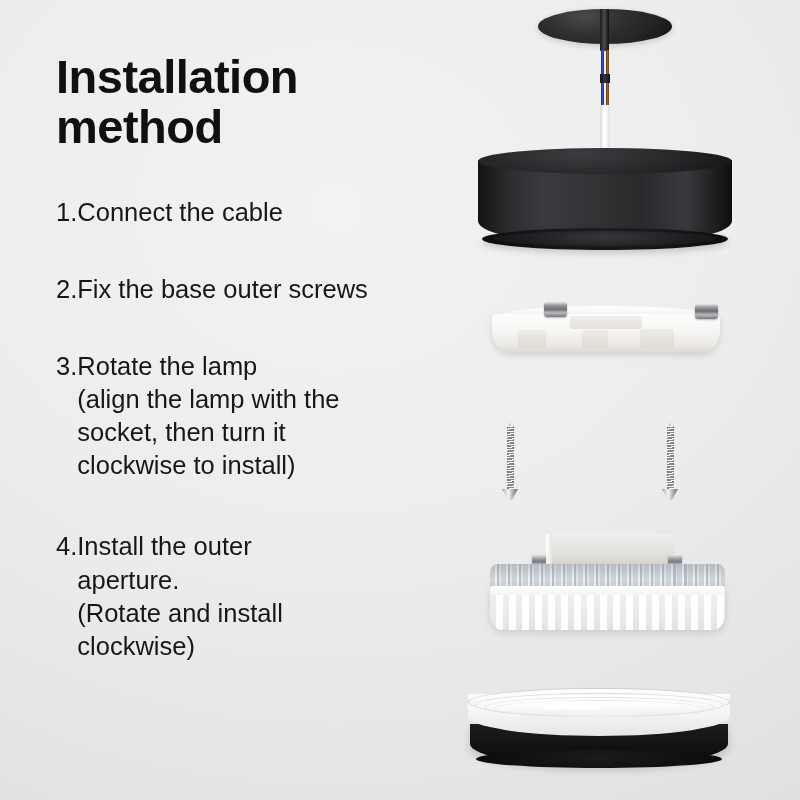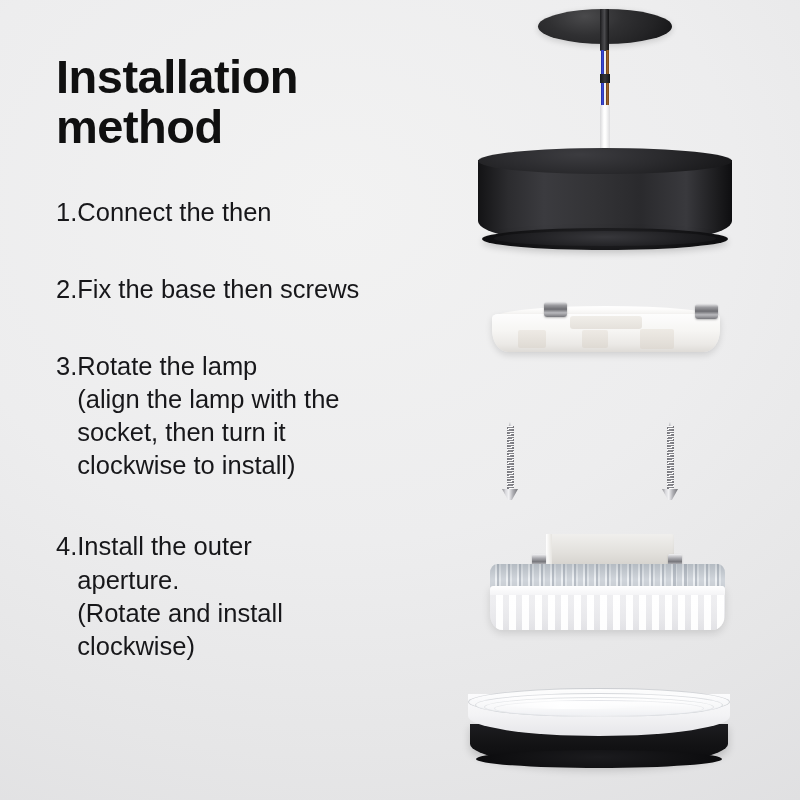--- a/index.html
+++ b/index.html
@@ -381,26 +381,26 @@
 
 <div id="page">
 
   <div id="text-col">
 
     <h1 id="page-title">Installation
 method</h1>
 
     <div class="step" id="step-1">
       <span class="step-num">1.</span>
-      <span class="step-body">Connect the then</span>
+      <span class="step-body">Connect the cable</span>
     </div>
 
     <div class="step" id="step-2">
       <span class="step-num">2.</span>
-      <span class="step-body">Fix the base then screws</span>
+      <span class="step-body">Fix the base outer screws</span>
     </div>
 
     <div class="step" id="step-3">
       <span class="step-num">3.</span>
       <span class="step-body">Rotate the lamp
 (align the lamp with the
 socket, then turn it
 clockwise to install)</span>
     </div>
 

